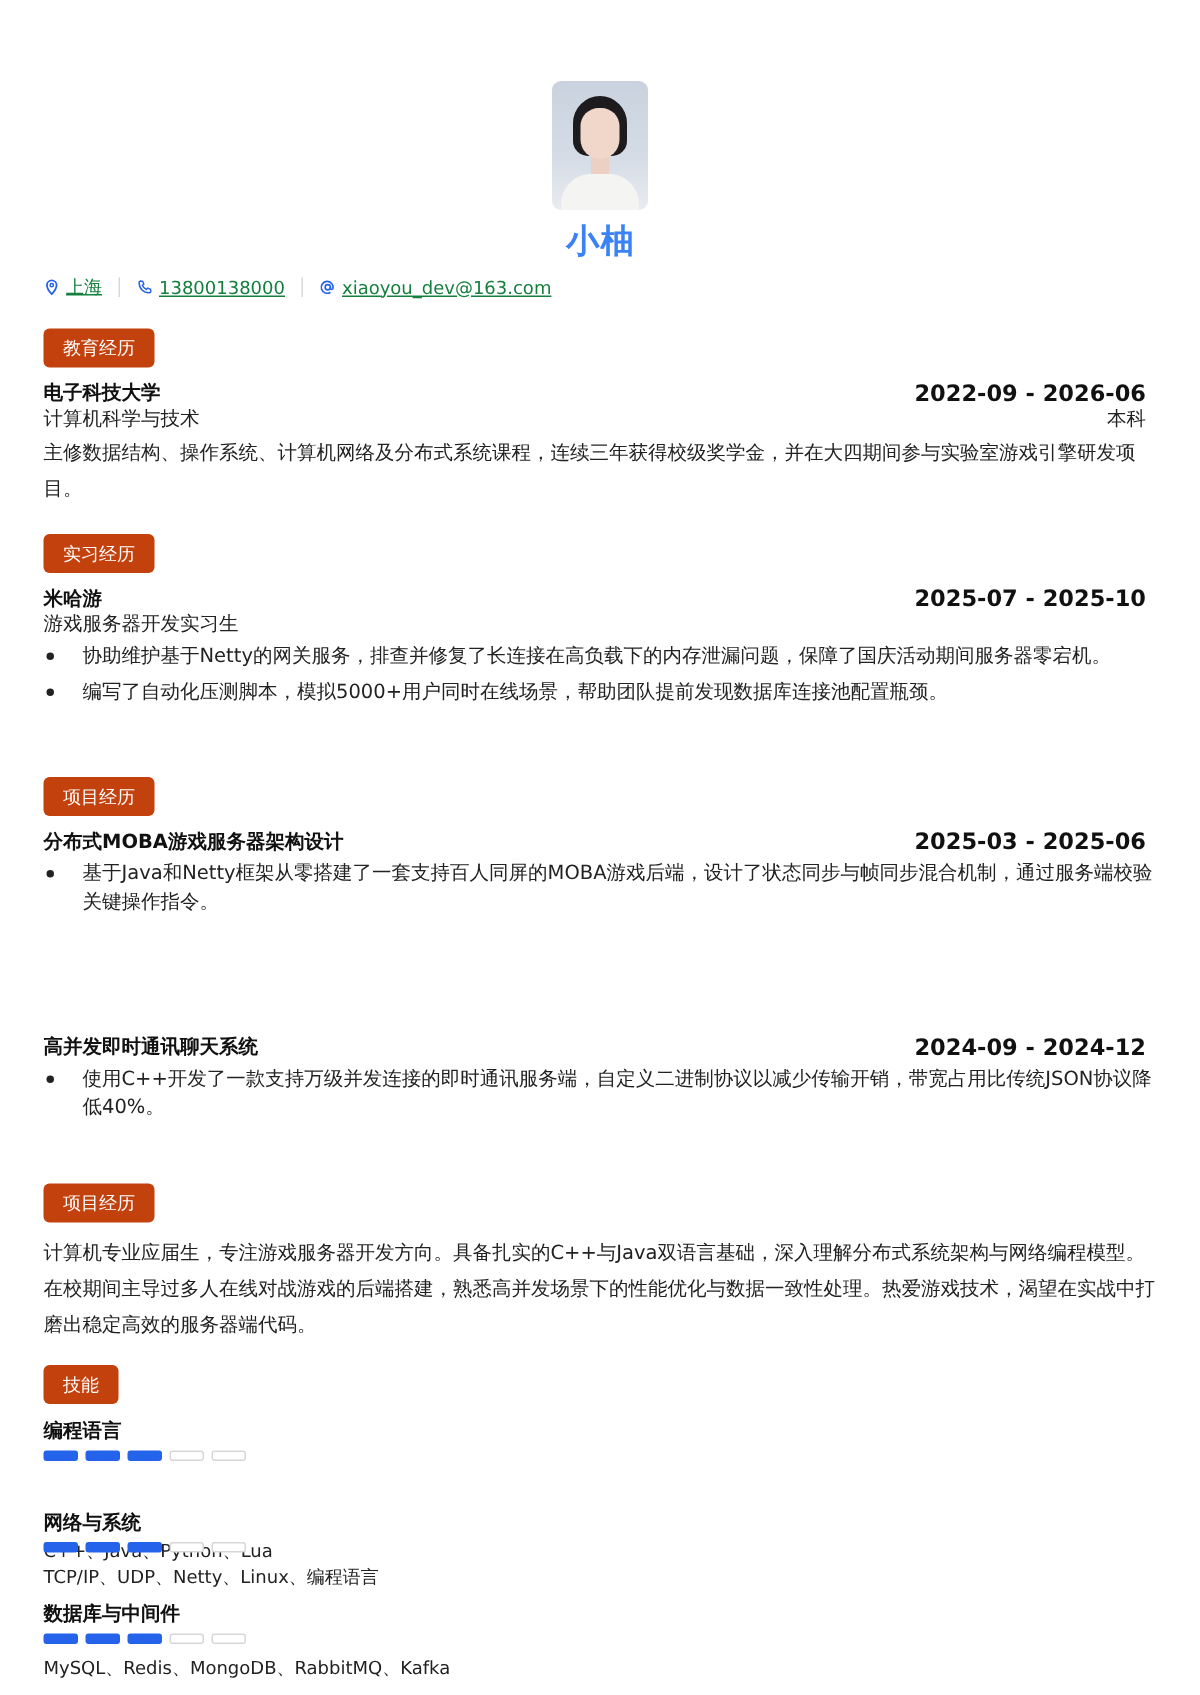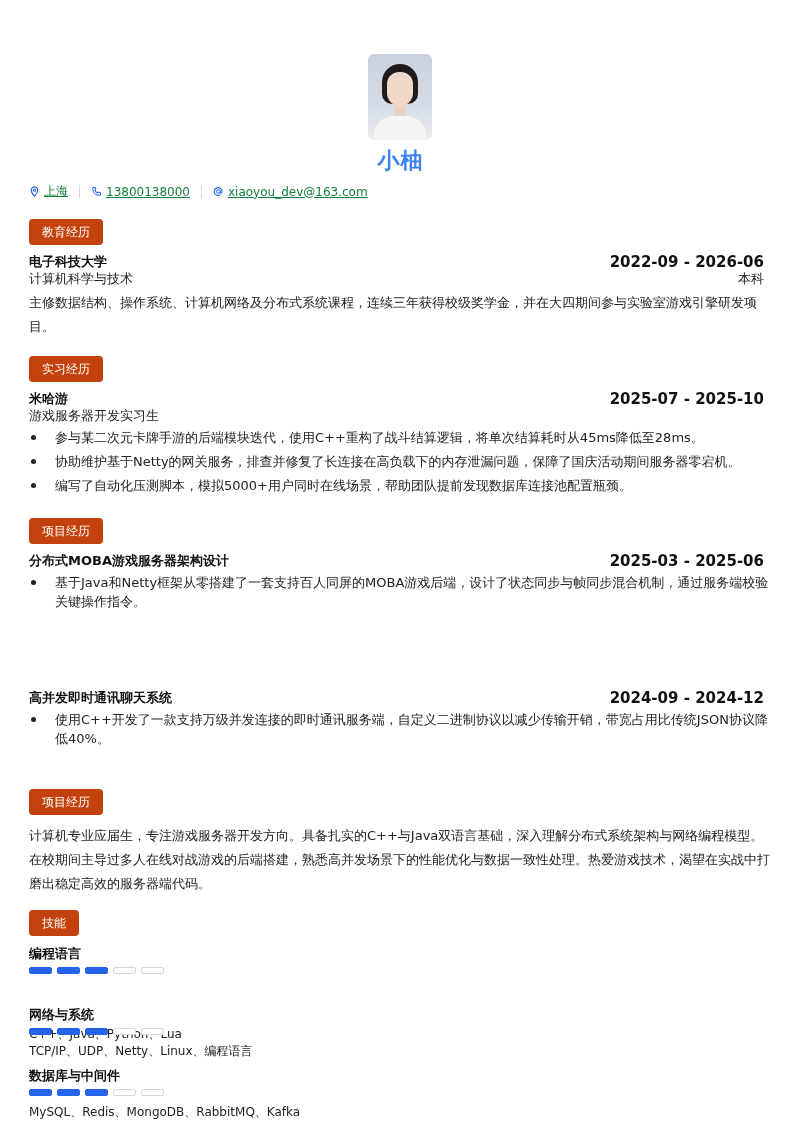--- a/index.html
+++ b/index.html
@@ -130,21 +130,20 @@
 
   <div class="badge" style="top:356px">实习经历</div>
   <div class="row" style="top:390px">
     <span class="title">米哈游</span>
     <span class="date">2025-07 - 2025-10</span>
   </div>
   <div class="row" style="top:407px">
     <span class="sub">游戏服务器开发实习生</span>
   </div>
   <ul class="bullets" style="top:428px">
-    <li>参与某二次元卡牌手游的后端模块迭代，使用C++重构了战斗结算逻辑，将单次结算耗时从45ms降低至28ms。</li>
     <li>协助维护基于Netty的网关服务，排查并修复了长连接在高负载下的内存泄漏问题，保障了国庆活动期间服务器零宕机。</li>
     <li>编写了自动化压测脚本，模拟5000+用户同时在线场景，帮助团队提前发现数据库连接池配置瓶颈。</li>
   </ul>
 
   <div class="badge" style="top:518px">项目经历</div>
   <div class="row" style="top:552px">
     <span class="title">分布式MOBA游戏服务器架构设计</span>
     <span class="date">2025-03 - 2025-06</span>
   </div>
   <ul class="bullets" style="top:573px">

